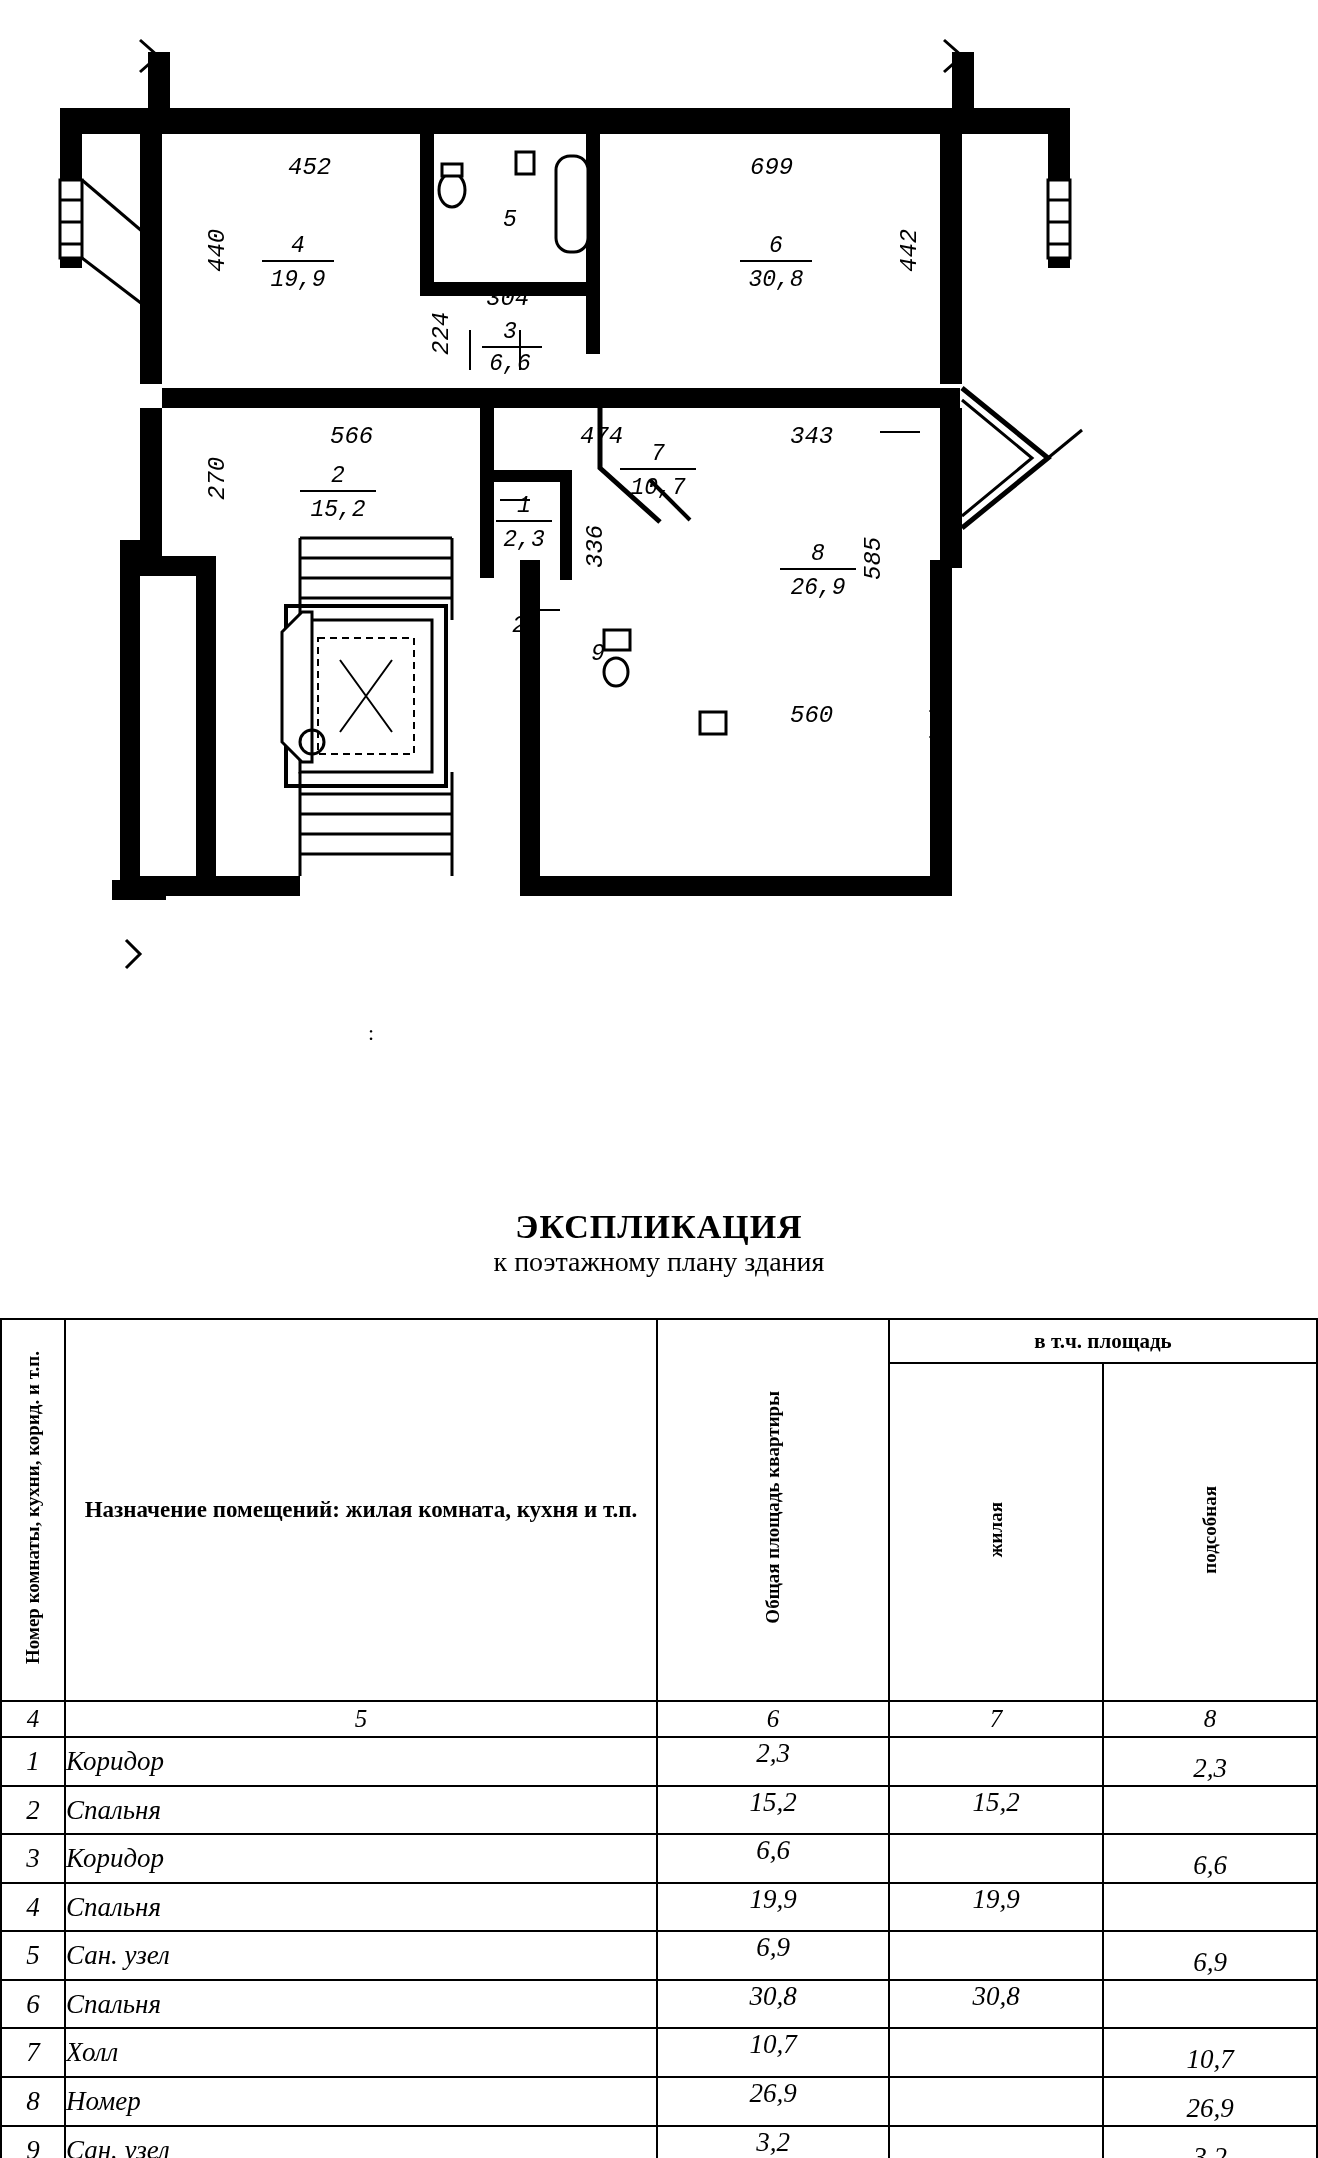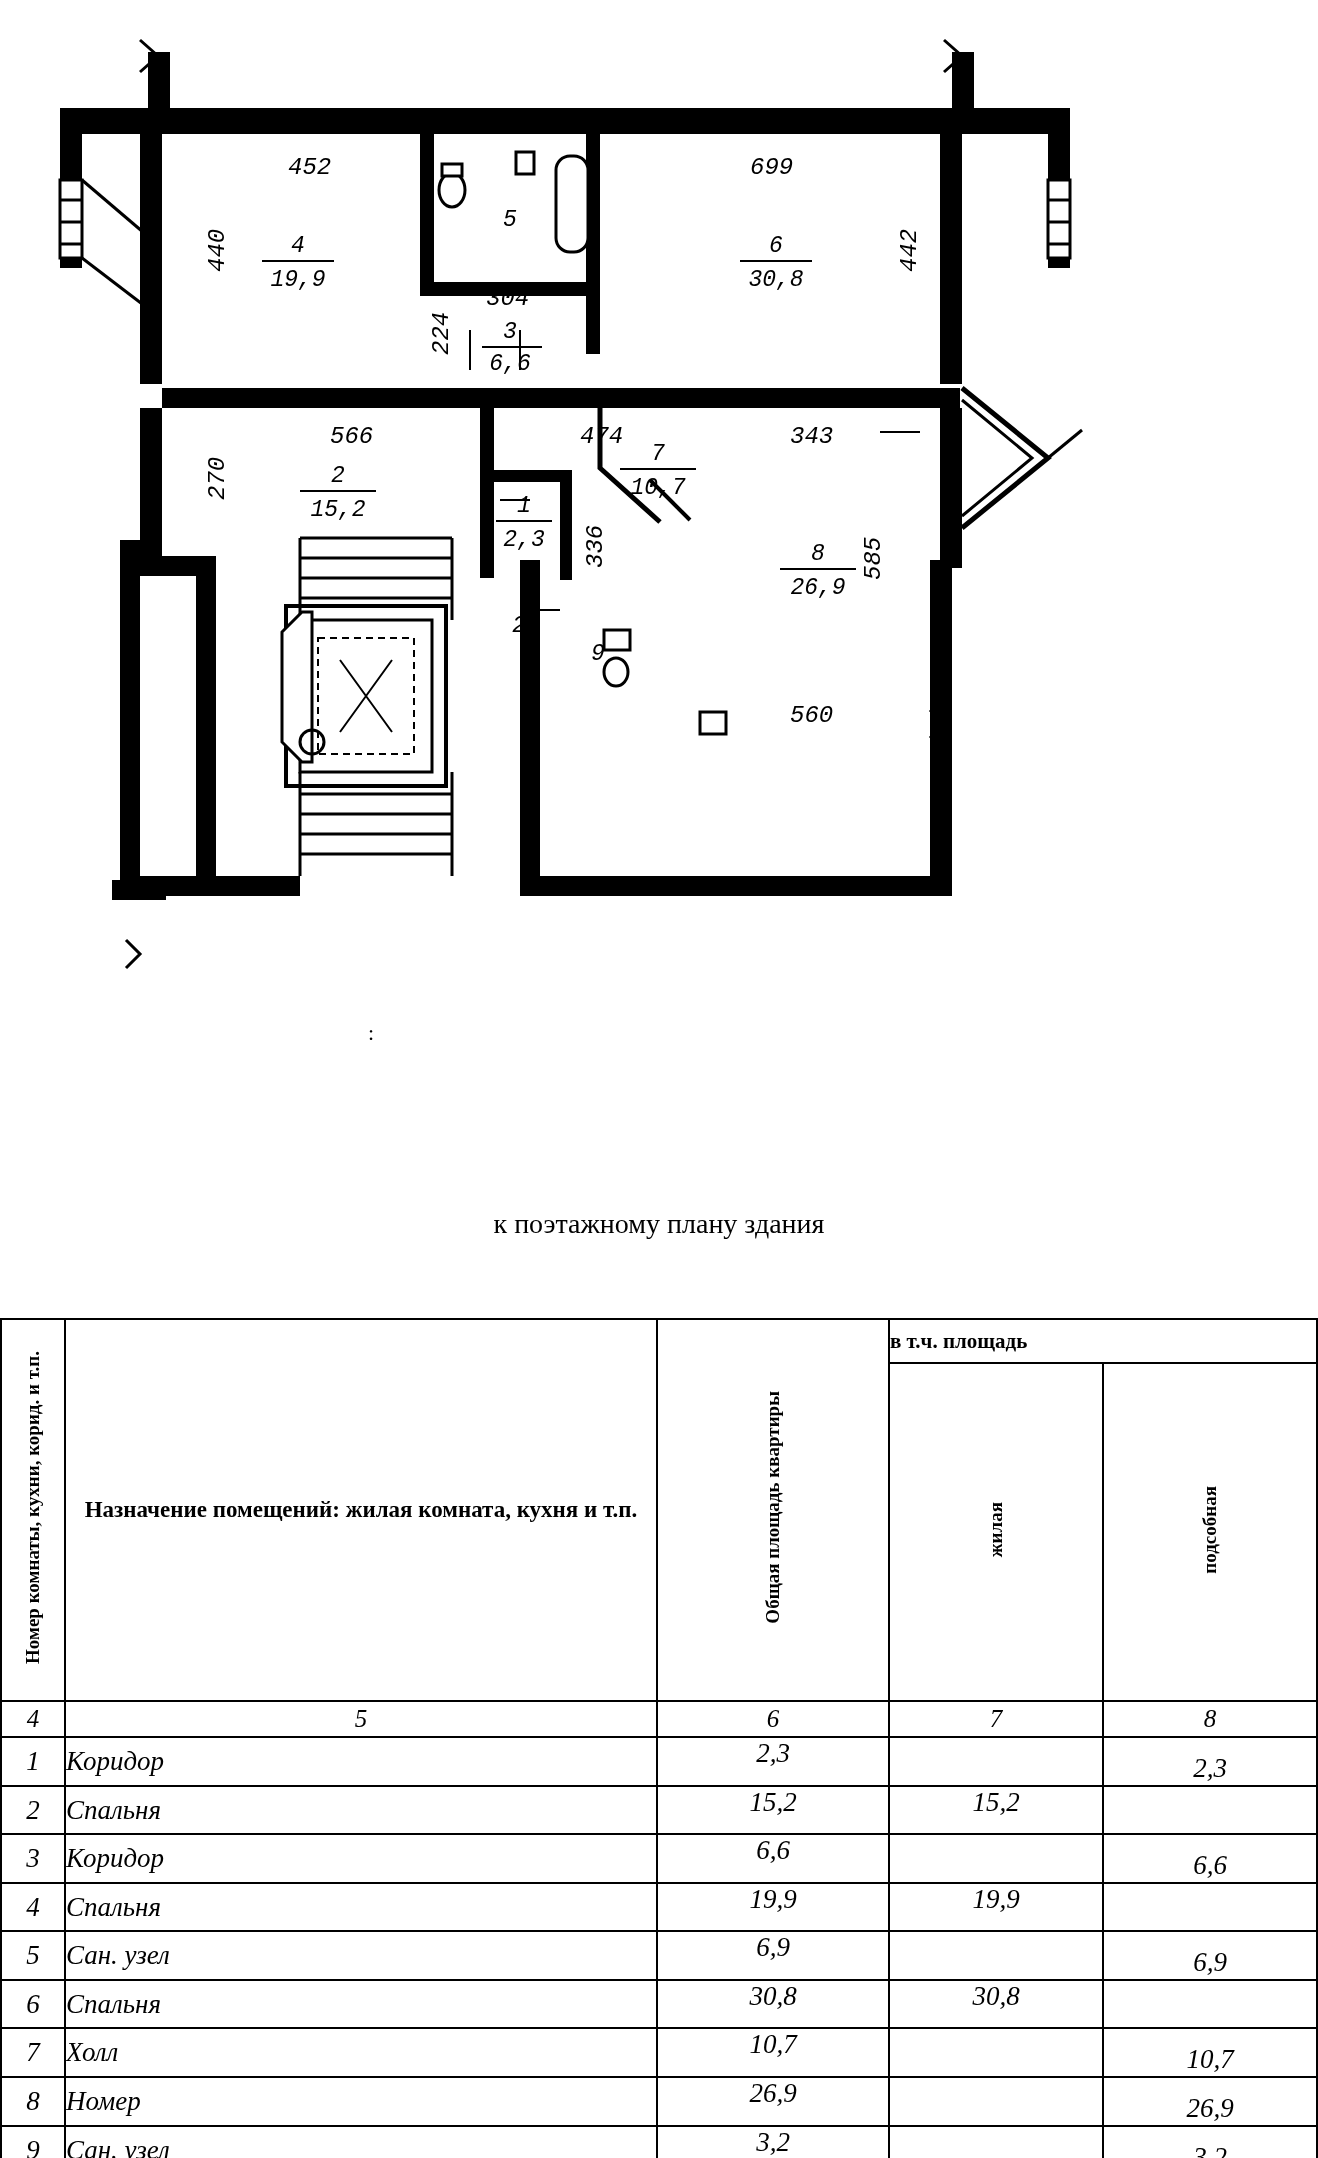--- a/index.html
+++ b/index.html
@@ -98,20 +98,21 @@
     font-size: 19px;
     font-weight: bold;
   }
   .hdr-util {
     width: 201px;
     text-align: center;
     font-size: 19px;
     font-weight: bold;
   }
   .hdr-group {
+    text-align: center;
     font-size: 21px;
     font-weight: bold;
     height: 42px;
     border-radius: 14px;
   }
   .numrow td {
     text-align: center;
     font-size: 25px;
     height: 34px;
     font-style: italic;
@@ -317,20 +318,21 @@
       <text x="818" y="594">26,9</text>
 
       <text x="598" y="660">9</text>
     </g>
 
     <text x="368" y="1040" font-family="Liberation Serif, serif" font-size="22">:</text>
   </svg>
 </div>
 
 <div id="explication-title">
+  <div class="main">ЭКСПЛИКАЦИЯ</div>
   <div class="sub">к поэтажному плану здания</div>
 </div>
 
 <div id="exp-table-wrap">
   <table class="exp">
     <tbody>
 
       <tr>
         <td class="hdr-num-cell" rowspan="2">
           <span class="vert">Номер комнаты, кухни, корид. и т.п.</span>

